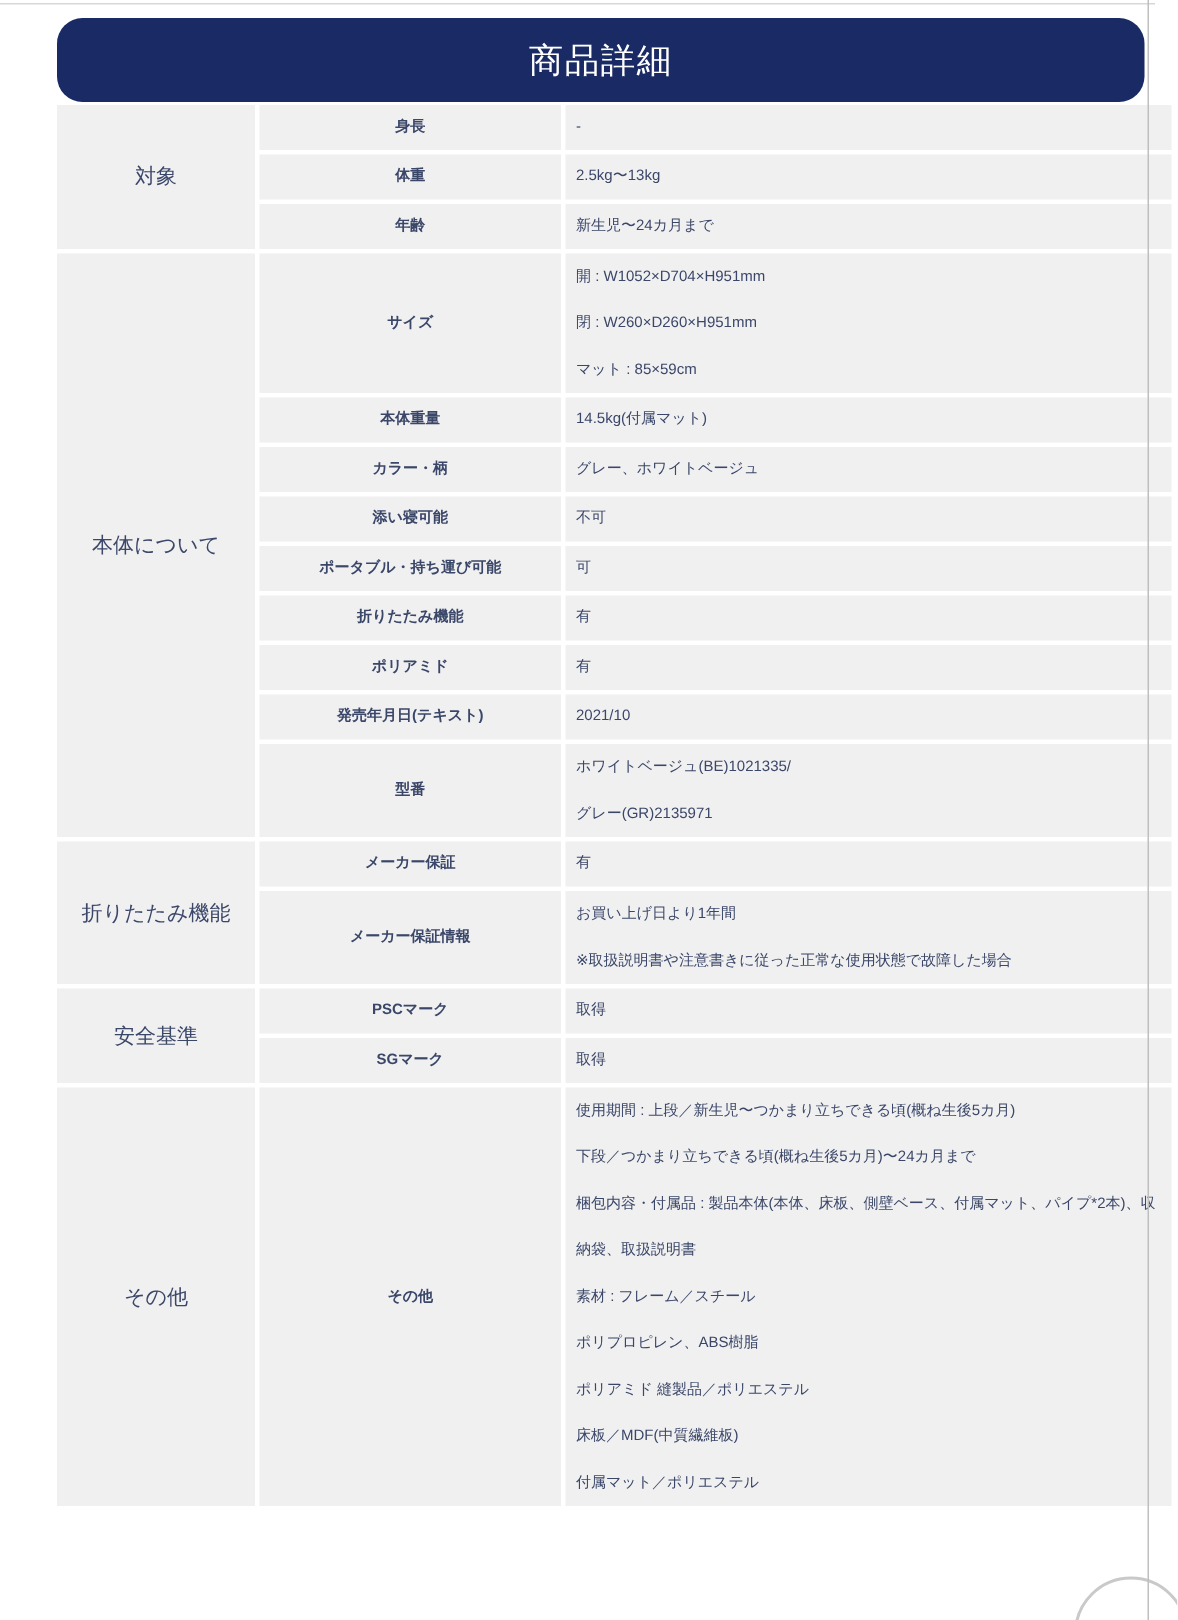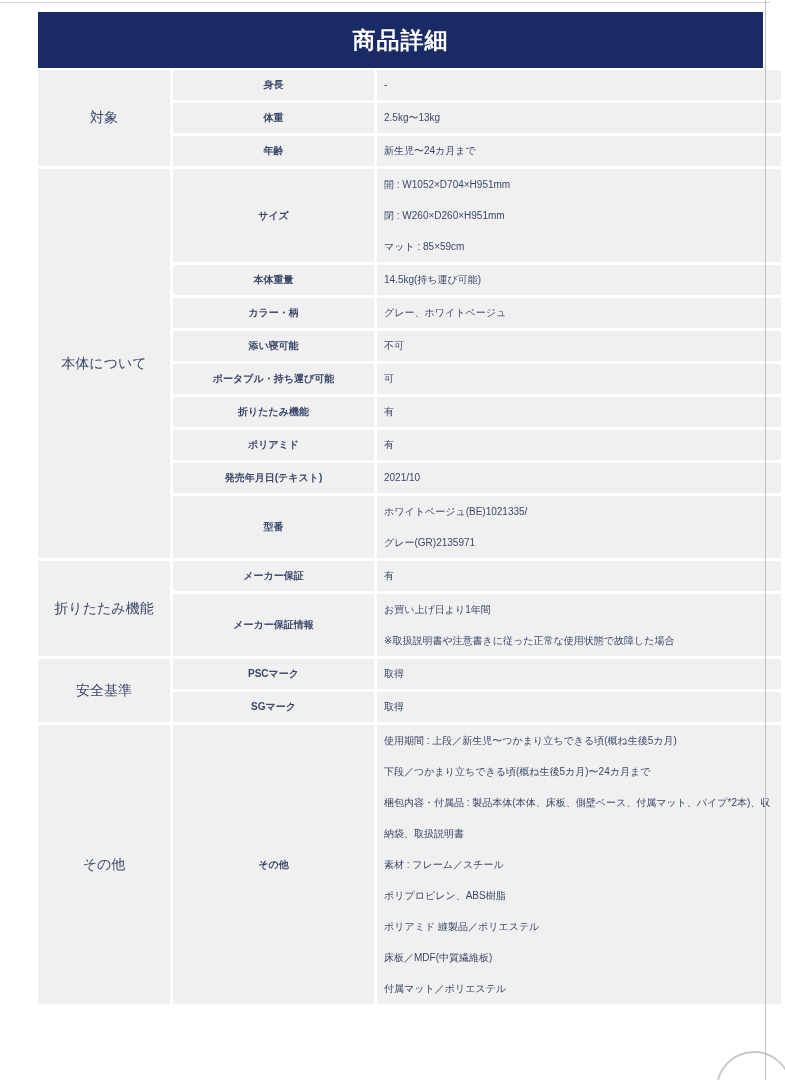--- a/index.html
+++ b/index.html
@@ -26,23 +26,24 @@
     width: 0; height: 1080px;
     border-left: 1.5px solid #bfbfbf;
   }
   .title-bar {
     position: absolute;
     left: 38px; top: 12px;
     width: 725px; height: 56px;
     background: #1a2a64;
     color: #ffffff;
     font-size: 23px;
-    font-weight: bold;
+    font-weight: normal;
     display: flex; align-items: center; justify-content: center;
     letter-spacing: 1px;
+    border-radius: 17px;
   }
   table.spec {
     position: absolute;
     left: 35px; top: 67px;
     width: 728px;
     border-collapse: separate;
     border-spacing: 3px;
     table-layout: fixed;
   }
   td {
@@ -112,21 +113,21 @@
       <td class="cat" rowspan="9">本体について</td>
       <td class="attr">サイズ</td>
       <td class="val">
         <div class="line">開 : W1052×D704×H951mm</div>
         <div class="line">閉 : W260×D260×H951mm</div>
         <div class="line">マット : 85×59cm</div>
       </td>
     </tr>
     <tr class="single">
       <td class="attr">本体重量</td>
-      <td class="val">14.5kg(持ち運び可能)</td>
+      <td class="val">14.5kg(付属マット)</td>
     </tr>
     <tr class="single">
       <td class="attr">カラー・柄</td>
       <td class="val">グレー、ホワイトベージュ</td>
     </tr>
     <tr class="single">
       <td class="attr">添い寝可能</td>
       <td class="val">不可</td>
     </tr>
     <tr class="single">

